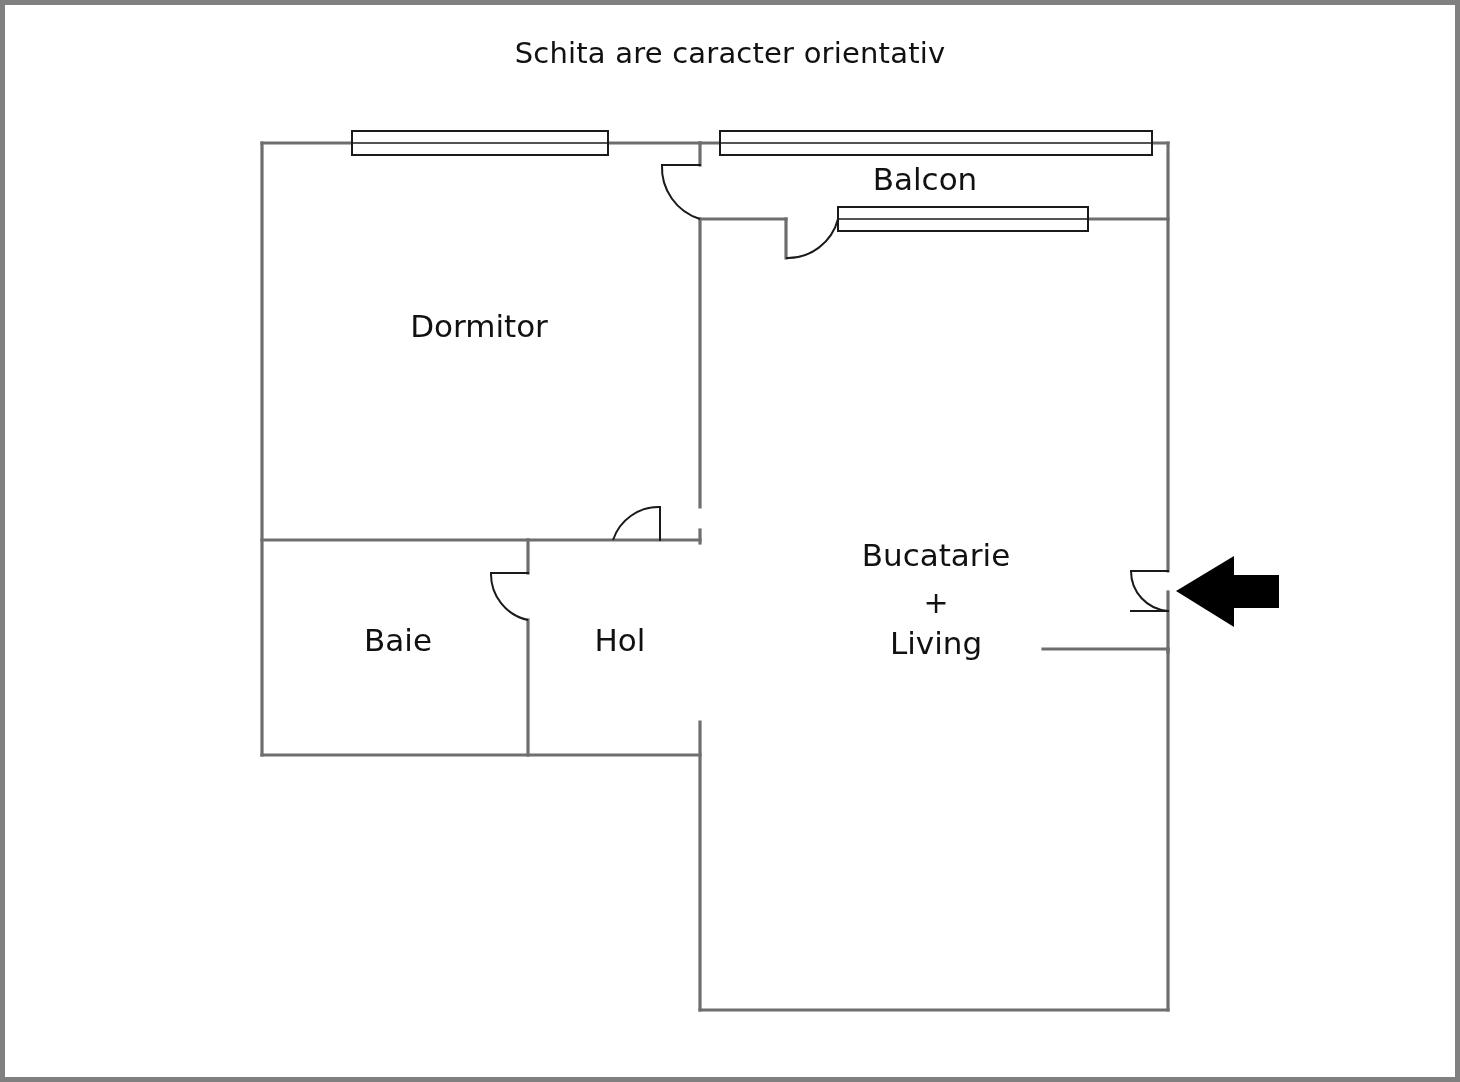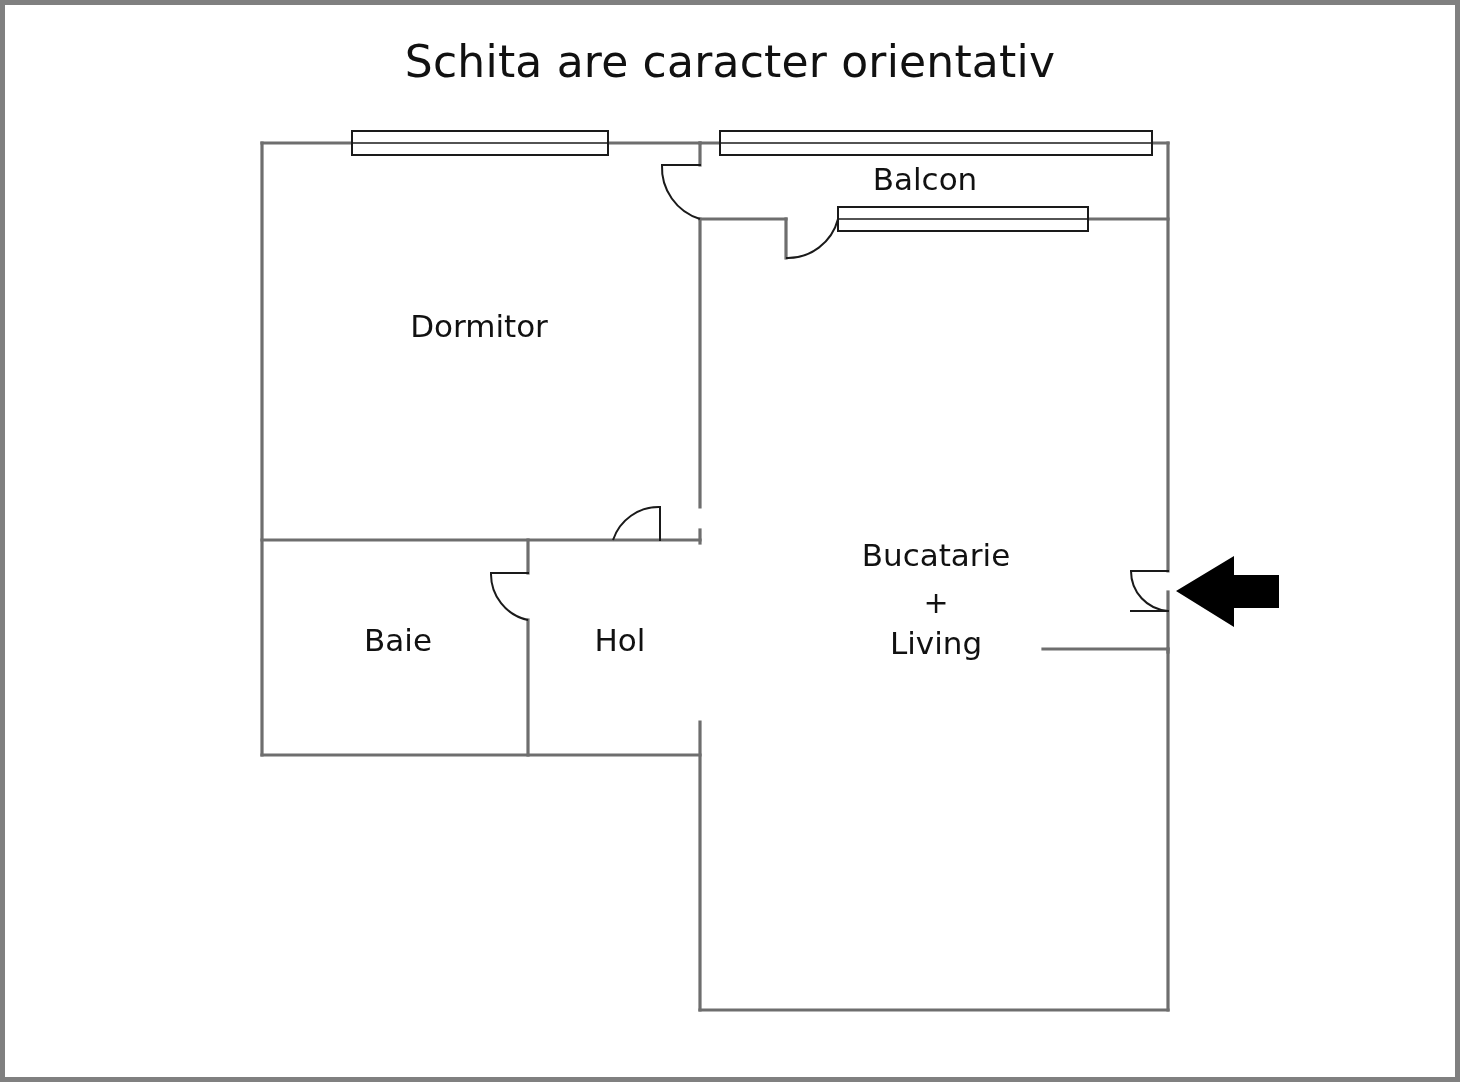--- a/index.html
+++ b/index.html
@@ -28,21 +28,21 @@
     box-sizing: border-box;
     border: 5px solid #808080;
     pointer-events: none;
   }
   #plan-title {
     position: absolute;
     left: 0;
     top: 36px;
     width: 1460px;
     text-align: center;
-    font-size: 44px;
+    font-size: 29px;
     color: #111111;
     letter-spacing: 0.2px;
     font-weight: 400;
   }
   #canvas-wrap {
     position: absolute;
     left: 0;
     top: 0;
     width: 1460px;
     height: 1082px;

